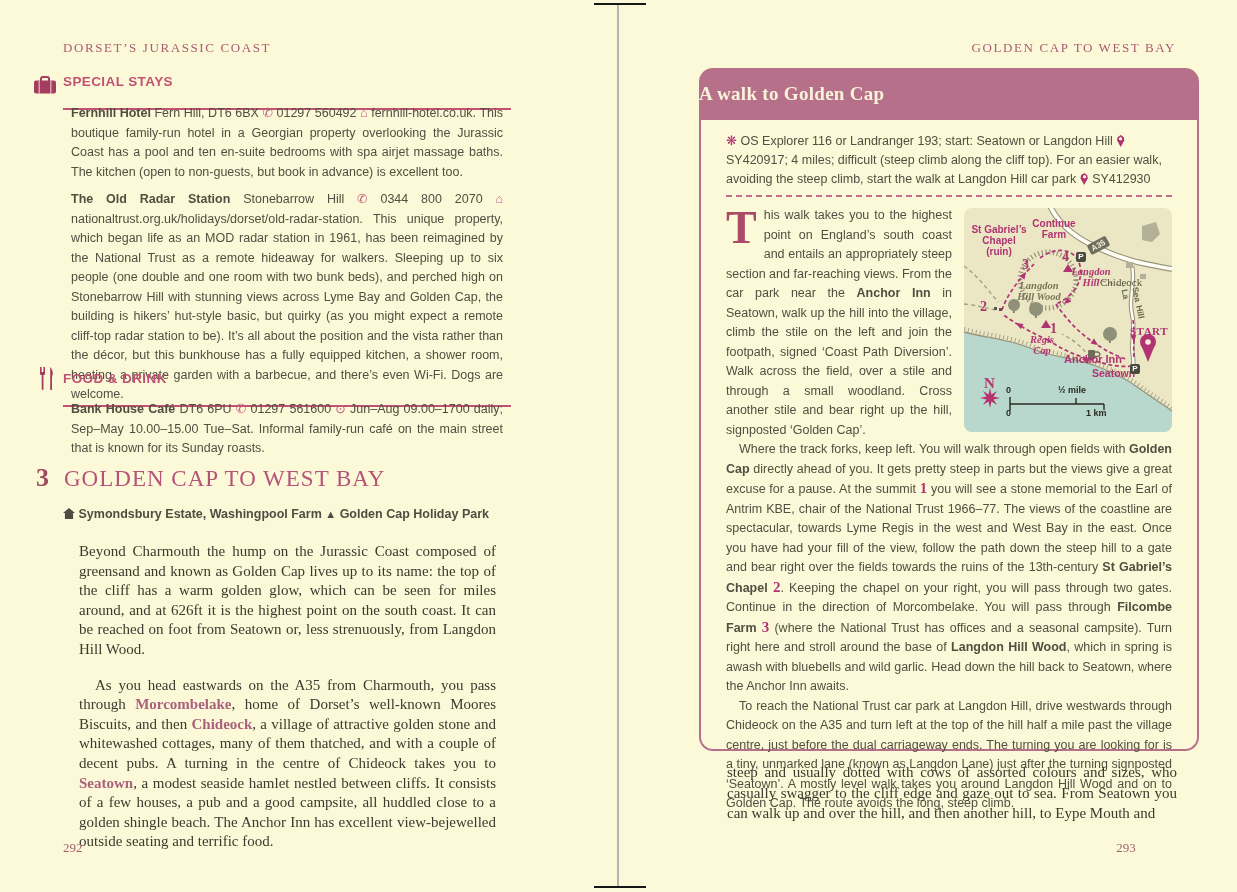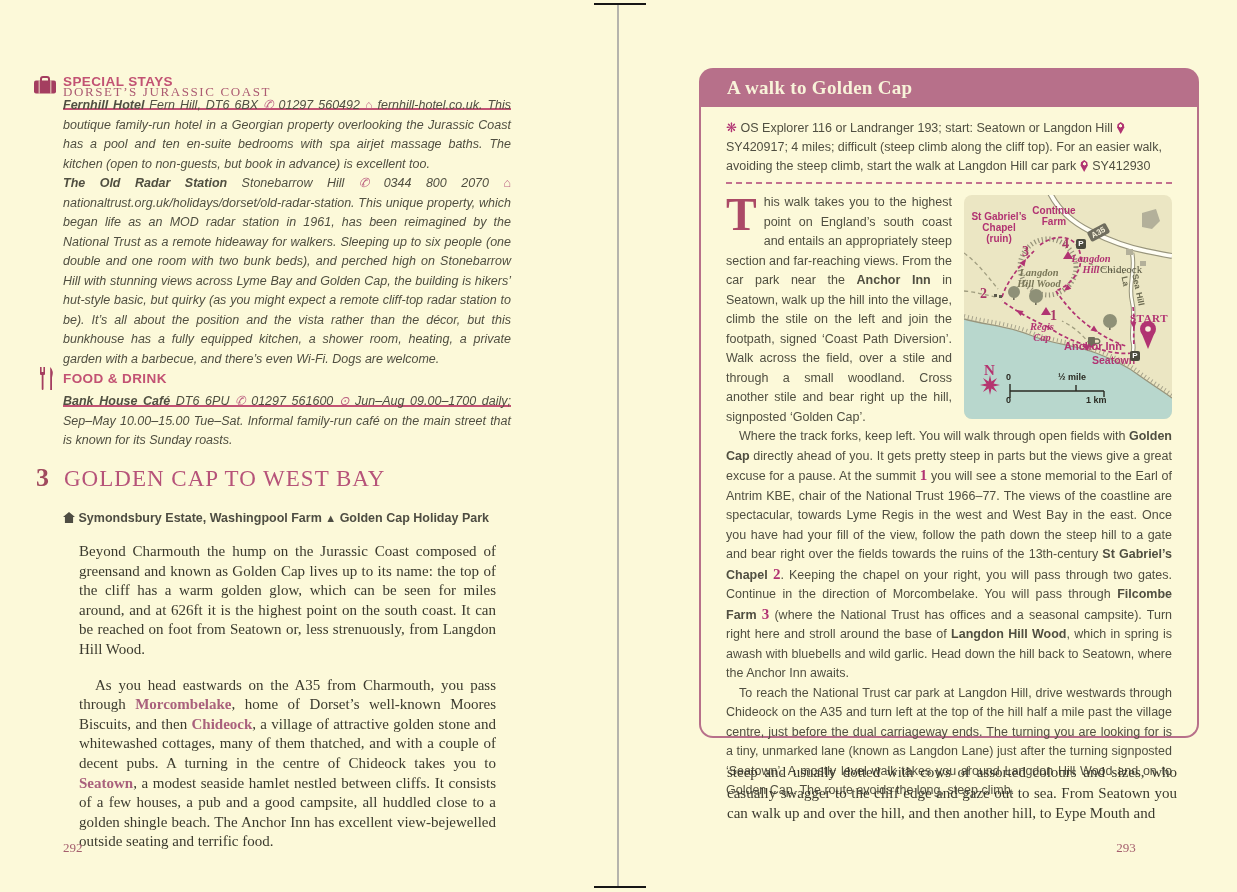--- a/index.html
+++ b/index.html
@@ -3,59 +3,59 @@
 <meta charset="utf-8">
 <style>
   html,body{margin:0;padding:0;}
   body{width:1237px;height:892px;position:relative;background:#fcf9d9;overflow:hidden;
        font-family:"Liberation Sans",sans-serif;}
   
   .fold-line{position:absolute;left:617px;top:4px;height:884px;width:2px;background:#b5b4ac;}
   .fold-mark{position:absolute;left:594px;width:52px;height:2px;background:#161616;}
   .fold-mark.top{top:3px}.fold-mark.bottom{top:886px}
   
-  .runhead{position:absolute;font:13px "Liberation Serif",serif;color:#ac5b72;letter-spacing:1.6px;margin-top:44px;}
+  .runhead{position:absolute;font:13px "Liberation Serif",serif;color:#ac5b72;letter-spacing:1.6px;}
   .runhead.left{left:63px;top:40px;}
   .runhead.right{left:700px;top:40px;width:476px;text-align:right;}
   .pagenum{position:absolute;font:13px "Liberation Serif",serif;color:#a55f6e;z-index:5;}
   .pagenum.left{left:63px;top:840px;}
   .pagenum.right{left:1076px;top:840px;width:100px;text-align:center;}
   
   .sec-head{position:absolute;width:448px;font-weight:bold;font-size:13.5px;letter-spacing:.4px;
             color:#c25273;border-bottom:2px solid #c25273;padding-bottom:19px;}
   .margin-icon{position:absolute;}
   .listing{position:absolute;width:448px;font-size:12.5px;line-height:19.5px;color:#504f41;text-align:justify;}
-  .listing p{margin:0;font-style:italic;}
+  .listing p{margin:8px;}
   .seg{white-space:pre-wrap;}
   .s-b{font-weight:bold;}
   .s-ic{color:#bb5e81;}
   .s-place{font-weight:bold;color:#a9617c;}
   .s-num{font-family:"Liberation Serif",serif;font-weight:bold;font-size:15px;color:#b13372;}
   .s-tent{color:#4e4d42;font-size:11px;}
   .s-house{display:inline-block;width:12px;height:11px;background:#4e4d42;vertical-align:-1px;
            clip-path:polygon(50% 0,100% 45%,84% 45%,84% 100%,16% 100%,16% 45%,0 45%);}
   .s-pin{display:inline-block;width:9px;height:12px;vertical-align:-2px;
          background:radial-gradient(circle at 50% 32%, #fcf9d9 0 1.6px, #b13372 1.7px);
          clip-path:polygon(50% 100%,10% 45%,15% 18%,50% 0%,85% 18%,90% 45%);}
   .s-star{color:#b13372;font-size:13px;}
   
   .chapter-head{position:absolute;left:36px;top:463px;display:flex;align-items:baseline;gap:15px;}
   .chapter-num{font:bold 26px "Liberation Serif",serif;color:#a04a5e;}
   .chapter-title{font:23px "Liberation Serif",serif;color:#b65379;letter-spacing:1px;}
   .accomm{position:absolute;left:63px;top:506px;width:449px;font-weight:bold;font-size:12.5px;
-          line-height:25px;color:#4e4d42;}
+          line-height:17px;color:#4e4d42;}
   .serif-body{position:absolute;left:63px;top:526px;width:449px;
               font-family:"Liberation Serif",serif;font-size:15px;line-height:19.6px;
               color:#3b3a2e;text-align:justify;}
   .serif-body p{margin:16px;}
   .indent{text-indent:16px;}
   
   .walk-box{position:absolute;left:699px;top:68px;width:500px;height:669px;box-sizing:border-box;}
-  .walk-box-header{background:#b7708a;border-radius:14px 14px 0 0;height:39px;display:flex;
-                   align-items:center;padding-left:28px;
+  .walk-box-header{background:#b7708a;border-radius:14px 14px 0 0;height:52px;display:flex;
+                   align-items:center;
                    font:bold 19px "Liberation Serif",serif;color:#f8f3d9;letter-spacing:.3px;}
   .walk-box-body{border:2px solid #b7708a;border-top:none;border-radius:0 0 14px 14px;
                  height:631px;box-sizing:border-box;padding:11px 25px 0;}
   .walk-intro{font-size:12.5px;line-height:19px;color:#504f41;}
   .dashed-divider{border-bottom:2px dashed #c2708e;margin:6px 0 9px;}
   .walk-text{font-size:12.5px;line-height:19.5px;color:#504f41;text-align:justify;}
   .walk-text p,.walk-par{margin:0;}
   .walk-par{font-size:12.5px;line-height:19.5px;color:#504f41;text-align:justify;text-indent:13px;}
   .drop-cap{float:left;font:bold 46px/37px "Liberation Serif",serif;color:#ab4a66;margin:3px 7px 0 0;}
   

